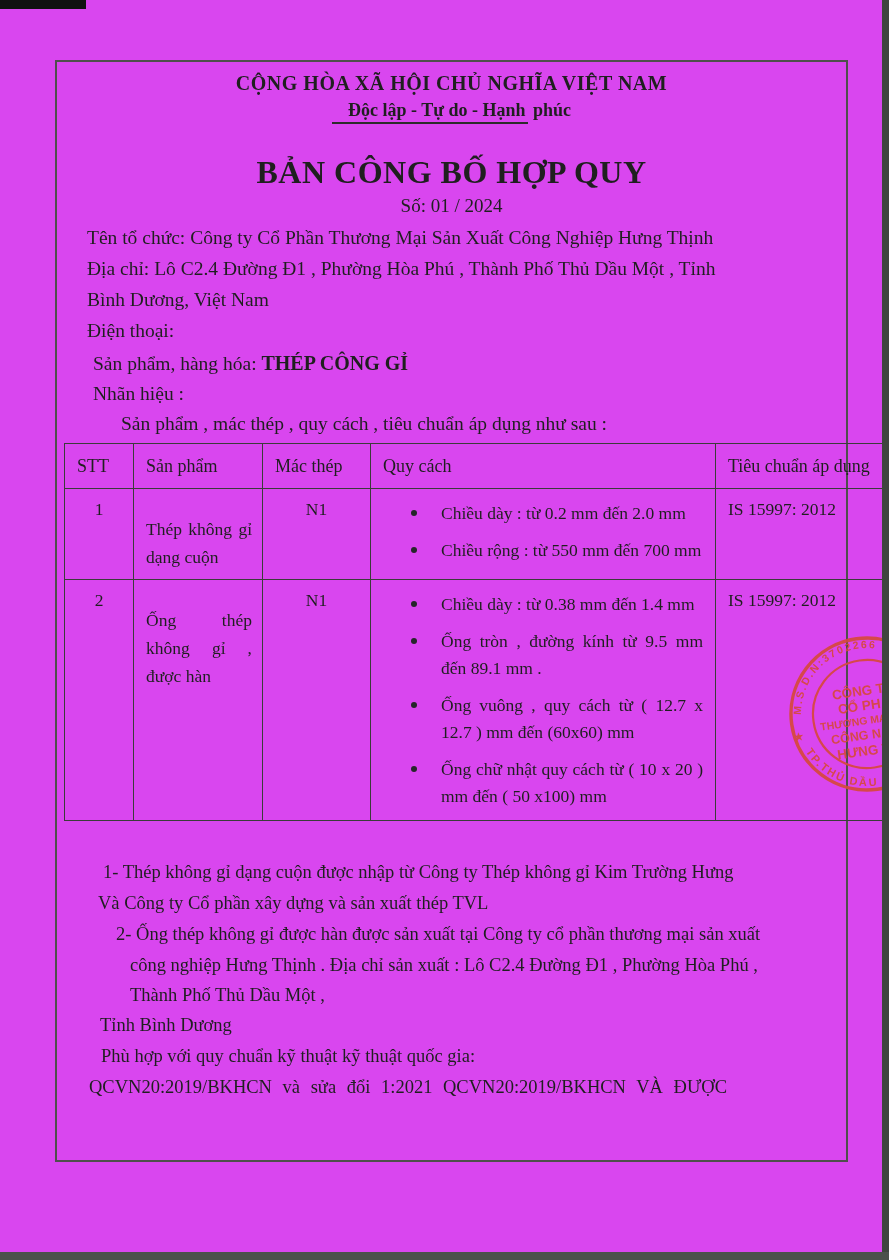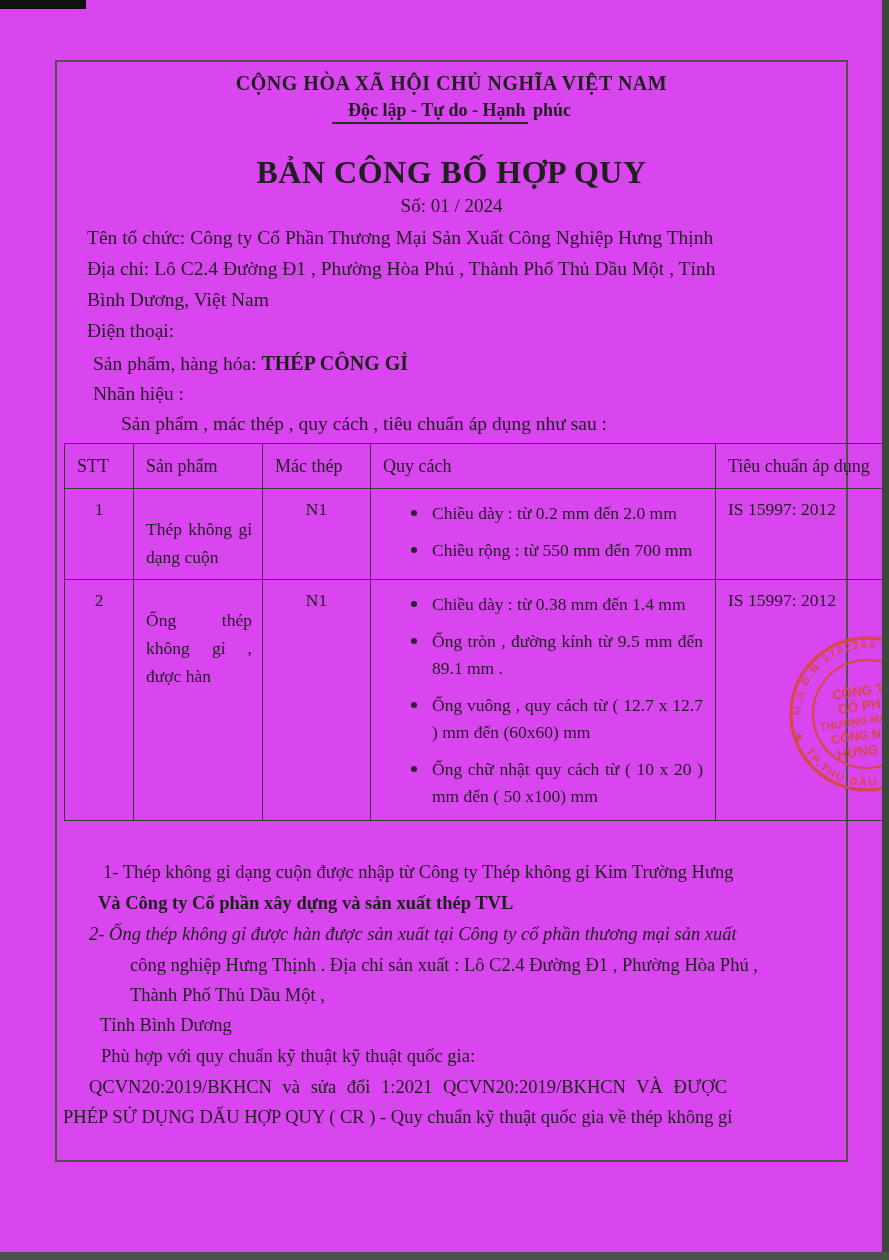--- a/index.html
+++ b/index.html
@@ -30,26 +30,26 @@
   th.w-mt,td.c-mt{width:95px;text-align:center;}
   th.w-qc,td.c-qc{width:332px;}
   th.w-tc,td.c-tc{width:177px;}
   thead th.w-stt{text-align:center;padding:0;}
   tr.r1{height:91px;} tr.r2{height:240px;}
   td.c-stt{padding-top:10px;}
   td.c-sp{padding:26px 10px 0 12px;text-align:justify;line-height:28px;}
   td.c-mt{padding-top:10px;}
   td.c-tc{padding:10px 4px 0 12px;}
   td.c-qc{padding:4px 12px 0 12px;}
-  .bullet{display:flex;gap:15px;margin:7px 0 10px 28px;}
+  .bullet{display:flex;gap:24px;margin:7px 0 10px 28px;}
   .dot{flex:none;width:6px;height:6px;border-radius:50%;background:#26262a;margin-top:10px;}
   .bullet span.t{flex:1;text-align:justify;line-height:27px;}
   .note{position:absolute;font-size:18.5px;white-space:nowrap;}
-  .n1a{top:800px;left:46px;} .n1b{top:831px;left:41px;font-weight:bold;}
-  .n2a{top:862px;left:32px;font-style:italic;} .n2b{top:893px;left:73px;} .n2c{top:923px;left:73px;}
+  .n1a{top:800px;left:46px;} .n1b{top:831px;left:41px;}
+  .n2a{top:862px;left:59px;} .n2b{top:893px;left:73px;} .n2c{top:923px;left:73px;}
   .nprov{top:953px;left:43px;} .nintro{top:984px;left:44px;}
   .nconf1{top:1015px;left:32px;word-spacing:6px;}
   .nconf2{top:1045px;left:6px;}
   svg.stamp{position:absolute;left:769px;top:612px;z-index:20;opacity:.92;}
   svg.stamp text{font-family:"Liberation Sans","DejaVu Sans",sans-serif;font-weight:bold;}
 </style>
 </head>
 <body>
 
 <div class="page">
@@ -128,21 +128,20 @@
     </table>
 
     <div class="note n1a">1-  Thép không gỉ dạng cuộn được nhập từ Công ty Thép không gỉ Kim Trường Hưng</div>
     <div class="note n1b">Và Công ty Cổ phần xây dựng và sản xuất thép TVL</div>
     <div class="note n2a">2-  Ống thép không gỉ được hàn được sản xuất tại Công ty cổ phần thương mại sản xuất</div>
     <div class="note n2b">công nghiệp Hưng Thịnh . Địa chỉ sản xuất : Lô C2.4 Đường Đ1 , Phường Hòa Phú ,</div>
     <div class="note n2c">Thành Phố Thủ Dầu Một ,</div>
     <div class="note nprov">Tỉnh Bình Dương</div>
     <div class="note nintro">Phù hợp với quy chuẩn kỹ thuật kỹ thuật quốc gia:</div>
     <div class="note nconf1">QCVN20:2019/BKHCN và sửa đổi 1:2021 QCVN20:2019/BKHCN VÀ ĐƯỢC</div>
-    <div class="note nconf2">PHÉP SỬ DỤNG DẤU HỢP QUY ( CR ) -  Quy chuẩn kỹ thuật quốc gia về thép không gỉ</div>
 
   </div>
 
   <svg class="stamp" width="200" height="212" viewBox="0 0 200 212">
     <g transform="rotate(-8 98 102)" fill="none" stroke="#d6493d">
       <circle cx="98" cy="102" r="76" stroke-width="3.5"></circle>
       <circle cx="98" cy="102" r="54" stroke-width="2.2"></circle>
       <path id="stampTopArc" d="M 32 102 A 66 66 0 0 1 164 102" stroke="none"></path>
       <path id="stampBottomArc" d="M 26 102 A 72 72 0 0 0 170 102" stroke="none"></path>
       <text font-size="10.5" fill="#d6493d" stroke="none" letter-spacing="2">

